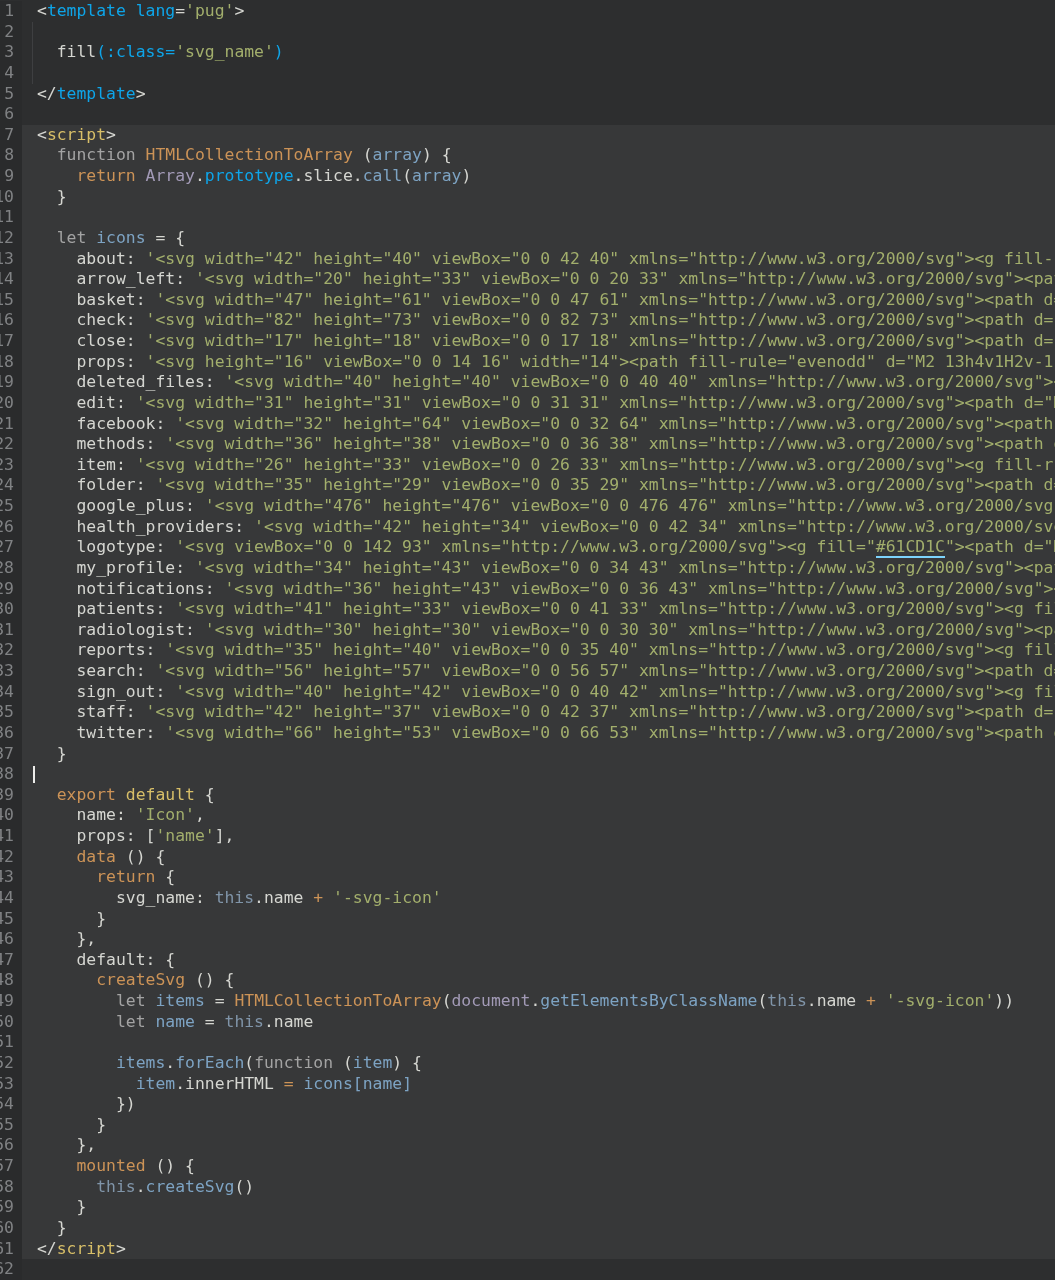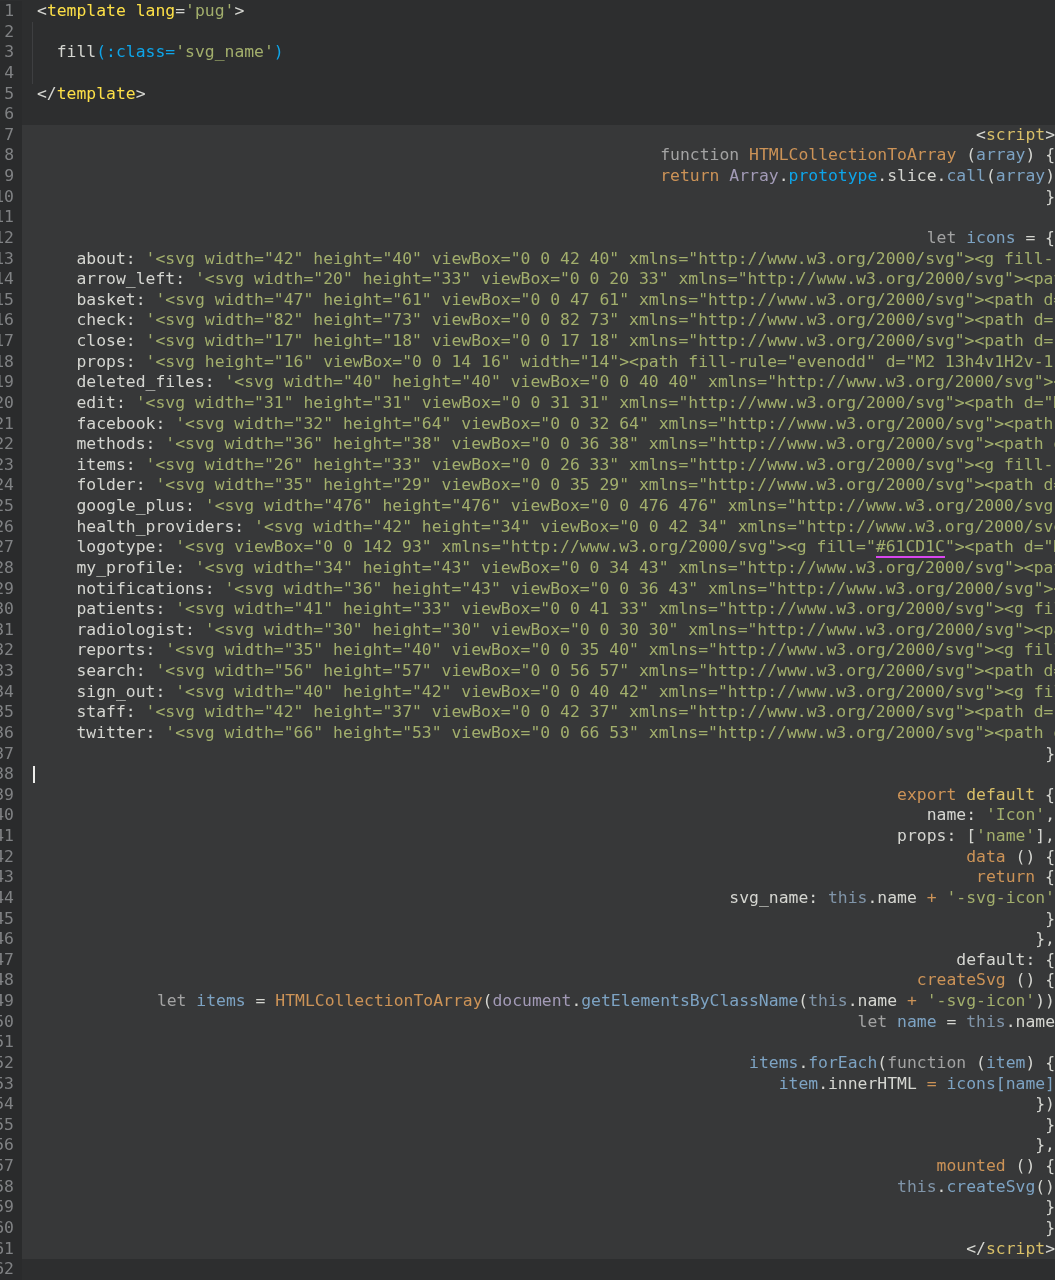--- a/index.html
+++ b/index.html
@@ -11,34 +11,34 @@
     -webkit-font-smoothing:antialiased;
   }
   #editor{position:relative;width:1055px;height:1280px;padding-top:1px;box-sizing:border-box;}
   .row{display:flex;height:20.63px;line-height:20.65px;white-space:pre;}
   .gut{
     flex:0 0 22px;box-sizing:border-box;
     background:#2a2b2c;color:#808284;
     padding-right:8px;direction:rtl;overflow:hidden;white-space:nowrap;
   }
   .code{flex:1 1 auto;position:relative;overflow:hidden;padding-left:15px;color:#d5d6d1;}
-  .row.script .code{background:#373839;text-align:right;}
+  .row.script .code{background:#373839;}
   .guide{position:absolute;left:10px;top:0;bottom:0;width:1px;background:#3e3f41;}
   .cursor{position:absolute;left:11px;top:2px;width:2px;height:17px;background:#ececea;}
   .w{color:#d5d6d1}
-  .tag{color:#fde047}
+  .tag{color:#0ea5e9}
   .gold{color:#d8bf68}
   .yel{color:#a3a3a3}
   .org{color:#cc9357}
   .blu{color:#7da3c3}
   .sla{color:#8095a9}
   .pur{color:#a29ab6}
   .red{color:#0ea5e9}
   .str{color:#a2ae6c}
-  .swatch{color:#a2ae6c;border-bottom:2px solid #d946ef;}
+  .swatch{color:#a2ae6c;border-bottom:2px solid #7dd3fc;}
 </style>
 </head>
 <body>
 
 <div id="editor">
     <div class="row"><div class="gut">1</div><div class="code"><span class="w">&lt;</span><span class="tag">template</span><span class="tag"> lang</span><span class="w">=</span><span class="str">'pug'</span><span class="w">&gt;</span></div></div>
     <div class="row"><div class="gut">2</div><div class="code"><span class="guide"></span></div></div>
     <div class="row"><div class="gut">3</div><div class="code"><span class="guide"></span><span class="w">  fill</span><span class="red">(:class=</span><span class="str">'svg_name'</span><span class="red">)</span></div></div>
     <div class="row"><div class="gut">4</div><div class="code"><span class="guide"></span></div></div>
     <div class="row"><div class="gut">5</div><div class="code"><span class="w">&lt;/</span><span class="tag">template</span><span class="w">&gt;</span></div></div>
@@ -52,21 +52,21 @@
     <div class="row script"><div class="gut">13</div><div class="code"><span class="w">    about: </span><span class="str">'&lt;svg width="42" height="40" viewBox="0 0 42 40" xmlns="http://www.w3.org/2000/svg"&gt;&lt;g fill-rule="evenodd"&gt;</span></div></div>
     <div class="row script"><div class="gut">14</div><div class="code"><span class="w">    arrow_left: </span><span class="str">'&lt;svg width="20" height="33" viewBox="0 0 20 33" xmlns="http://www.w3.org/2000/svg"&gt;&lt;path d="M19.35"</span></div></div>
     <div class="row script"><div class="gut">15</div><div class="code"><span class="w">    basket: </span><span class="str">'&lt;svg width="47" height="61" viewBox="0 0 47 61" xmlns="http://www.w3.org/2000/svg"&gt;&lt;path d="M46.08 21"</span></div></div>
     <div class="row script"><div class="gut">16</div><div class="code"><span class="w">    check: </span><span class="str">'&lt;svg width="82" height="73" viewBox="0 0 82 73" xmlns="http://www.w3.org/2000/svg"&gt;&lt;path d="M80.2 1.6l"</span></div></div>
     <div class="row script"><div class="gut">17</div><div class="code"><span class="w">    close: </span><span class="str">'&lt;svg width="17" height="18" viewBox="0 0 17 18" xmlns="http://www.w3.org/2000/svg"&gt;&lt;path d="M16.5 1.4l"</span></div></div>
     <div class="row script"><div class="gut">18</div><div class="code"><span class="w">    props: </span><span class="str">'&lt;svg height="16" viewBox="0 0 14 16" width="14"&gt;&lt;path fill-rule="evenodd" d="M2 13h4v1H2v-1zm5-6H5v1h2"</span></div></div>
     <div class="row script"><div class="gut">19</div><div class="code"><span class="w">    deleted_files: </span><span class="str">'&lt;svg width="40" height="40" viewBox="0 0 40 40" xmlns="http://www.w3.org/2000/svg"&gt;&lt;g fill-rule="e"</span></div></div>
     <div class="row script"><div class="gut">20</div><div class="code"><span class="w">    edit: </span><span class="str">'&lt;svg width="31" height="31" viewBox="0 0 31 31" xmlns="http://www.w3.org/2000/svg"&gt;&lt;path d="M0.75 21.9"</span></div></div>
     <div class="row script"><div class="gut">21</div><div class="code"><span class="w">    facebook: </span><span class="str">'&lt;svg width="32" height="64" viewBox="0 0 32 64" xmlns="http://www.w3.org/2000/svg"&gt;&lt;path d="M31.5 3"</span></div></div>
     <div class="row script"><div class="gut">22</div><div class="code"><span class="w">    methods: </span><span class="str">'&lt;svg width="36" height="38" viewBox="0 0 36 38" xmlns="http://www.w3.org/2000/svg"&gt;&lt;path d="M35.2 1"</span></div></div>
-    <div class="row script"><div class="gut">23</div><div class="code"><span class="w">    items: </span><span class="str">'&lt;svg width="26" height="33" viewBox="0 0 26 33" xmlns="http://www.w3.org/2000/svg"&gt;&lt;g fill-rule="evenod"</span></div></div>
+    <div class="row script"><div class="gut">23</div><div class="code"><span class="w">    item: </span><span class="str">'&lt;svg width="26" height="33" viewBox="0 0 26 33" xmlns="http://www.w3.org/2000/svg"&gt;&lt;g fill-rule="evenod"</span></div></div>
     <div class="row script"><div class="gut">24</div><div class="code"><span class="w">    folder: </span><span class="str">'&lt;svg width="35" height="29" viewBox="0 0 35 29" xmlns="http://www.w3.org/2000/svg"&gt;&lt;path d="M34 28H1"</span></div></div>
     <div class="row script"><div class="gut">25</div><div class="code"><span class="w">    google_plus: </span><span class="str">'&lt;svg width="476" height="476" viewBox="0 0 476 476" xmlns="http://www.w3.org/2000/svg"&gt;&lt;path d="M4"</span></div></div>
     <div class="row script"><div class="gut">26</div><div class="code"><span class="w">    health_providers: </span><span class="str">'&lt;svg width="42" height="34" viewBox="0 0 42 34" xmlns="http://www.w3.org/2000/svg"&gt;&lt;path d="M41"</span></div></div>
     <div class="row script"><div class="gut">27</div><div class="code"><span class="w">    logotype: </span><span class="str">'&lt;svg viewBox="0 0 142 93" xmlns="http://www.w3.org/2000/svg"&gt;&lt;g fill="</span><span class="swatch">#61CD1C</span><span class="str">"&gt;&lt;path d="M36.6 25.5c"</span></div></div>
     <div class="row script"><div class="gut">28</div><div class="code"><span class="w">    my_profile: </span><span class="str">'&lt;svg width="34" height="43" viewBox="0 0 34 43" xmlns="http://www.w3.org/2000/svg"&gt;&lt;path d="M33.3 4"</span></div></div>
     <div class="row script"><div class="gut">29</div><div class="code"><span class="w">    notifications: </span><span class="str">'&lt;svg width="36" height="43" viewBox="0 0 36 43" xmlns="http://www.w3.org/2000/svg"&gt;&lt;g fill-rule="e"</span></div></div>
     <div class="row script"><div class="gut">30</div><div class="code"><span class="w">    patients: </span><span class="str">'&lt;svg width="41" height="33" viewBox="0 0 41 33" xmlns="http://www.w3.org/2000/svg"&gt;&lt;g fill-rule="ev"</span></div></div>
     <div class="row script"><div class="gut">31</div><div class="code"><span class="w">    radiologist: </span><span class="str">'&lt;svg width="30" height="30" viewBox="0 0 30 30" xmlns="http://www.w3.org/2000/svg"&gt;&lt;path d="M29.1"</span></div></div>
     <div class="row script"><div class="gut">32</div><div class="code"><span class="w">    reports: </span><span class="str">'&lt;svg width="35" height="40" viewBox="0 0 35 40" xmlns="http://www.w3.org/2000/svg"&gt;&lt;g fill-rule="ev"</span></div></div>
     <div class="row script"><div class="gut">33</div><div class="code"><span class="w">    search: </span><span class="str">'&lt;svg width="56" height="57" viewBox="0 0 56 57" xmlns="http://www.w3.org/2000/svg"&gt;&lt;path d="M55.1 55"</span></div></div>

